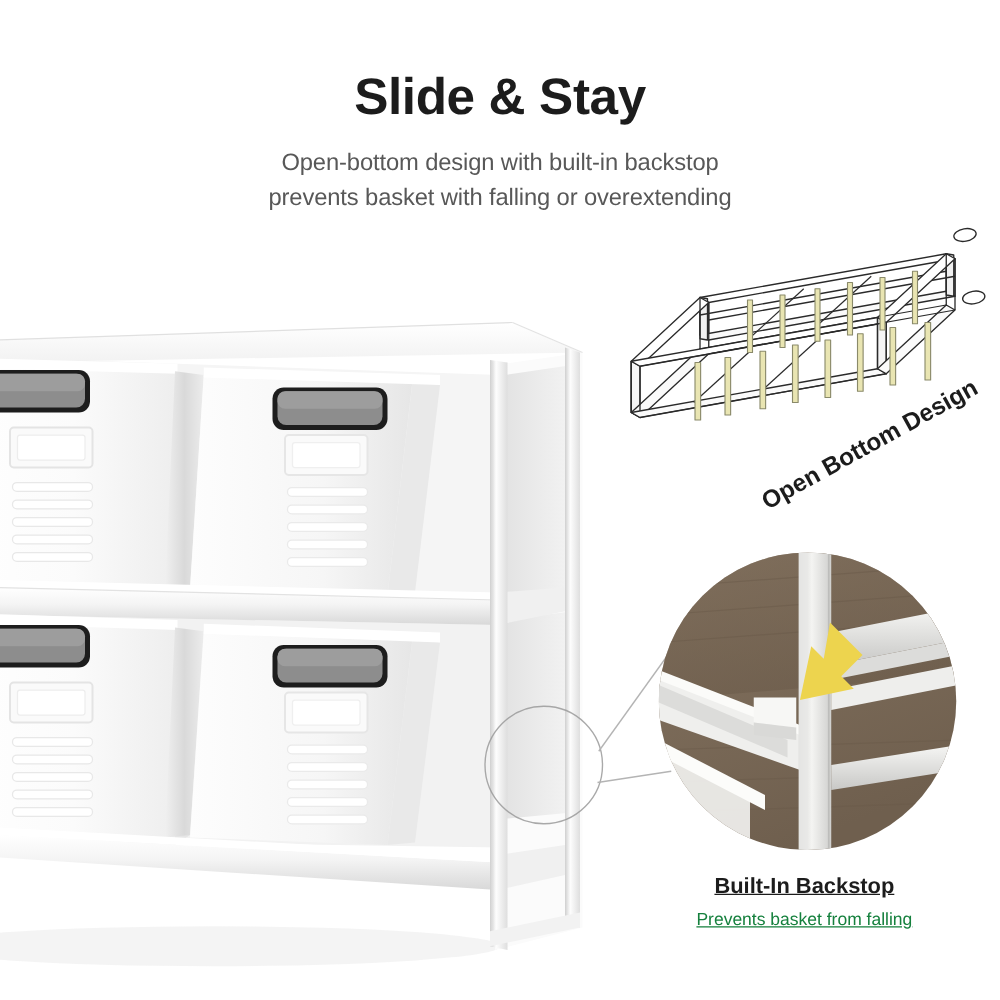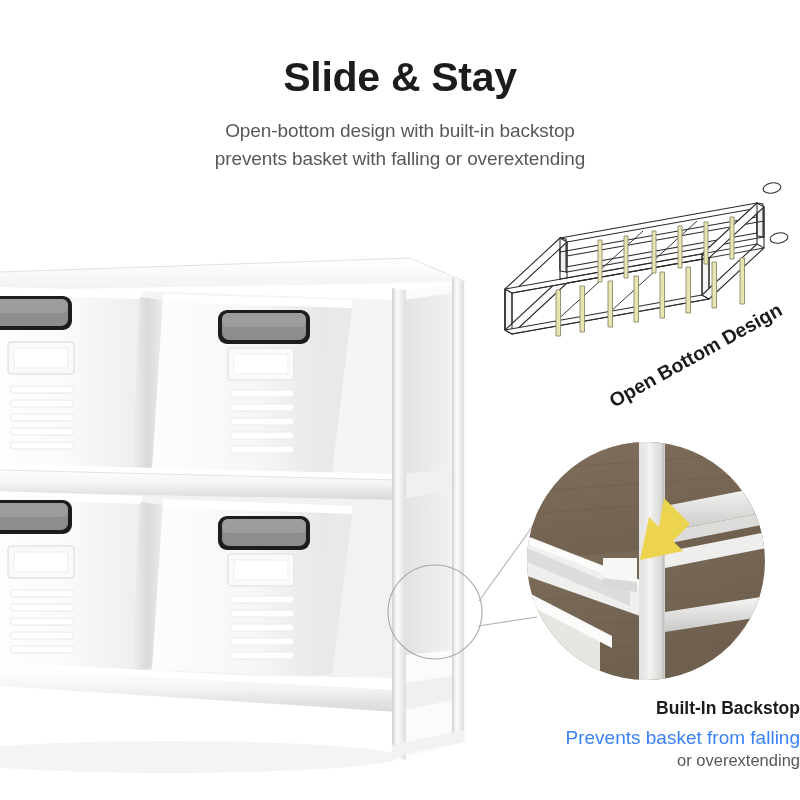--- a/index.html
+++ b/index.html
@@ -25,23 +25,23 @@
   }
   .sub{
     position:absolute;left:0;width:800px;
     font-size:19px;color:#585858;font-weight:400;
     letter-spacing:-0.1px;line-height:1;
   }
   .sub1{top:121px;}
   .sub2{top:149px;}
 
   
-  .cap{position:absolute;left:487px;width:313px;text-align:right;}
+  .cap{position:absolute;left:487px;width:313px;text-align:center;text-decoration:underline;}
   .cap-title{top:700px;font-size:17.5px;font-weight:bold;color:#1c1c1c;line-height:1;}
-  .cap-l1{top:728px;font-size:19px;color:#3b82f6;line-height:1;}
+  .cap-l1{top:728px;font-size:14px;color:#15803d;line-height:1;}
   .cap-l2{top:752px;font-size:16.5px;color:#585858;line-height:1;}
 
   
   .canvas{position:absolute;left:0;top:0;width:800px;height:800px;pointer-events:none;}
 </style>
 </head>
 <body>
 
 <div class="stage">
 
@@ -395,15 +395,14 @@
       </g>
 
       <g>
         <polygon points="664,498 690,524 673,541 683,551 640,560 649,517 659,527" fill="#edd44e"></polygon>
       </g>
     </g>
   </svg>
 
   <div class="cap cap-title">Built-In Backstop</div>
   <div class="cap cap-l1">Prevents basket from falling</div>
-  <div class="cap cap-l2">or overextending</div>
 
 </div>
 
 </body></html>

